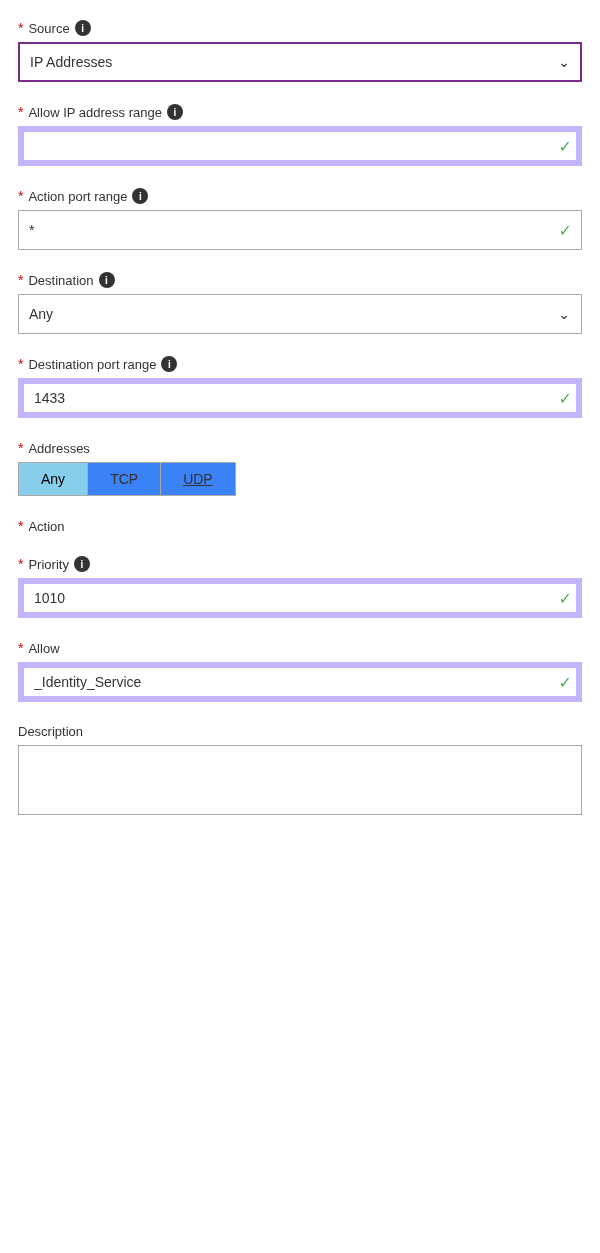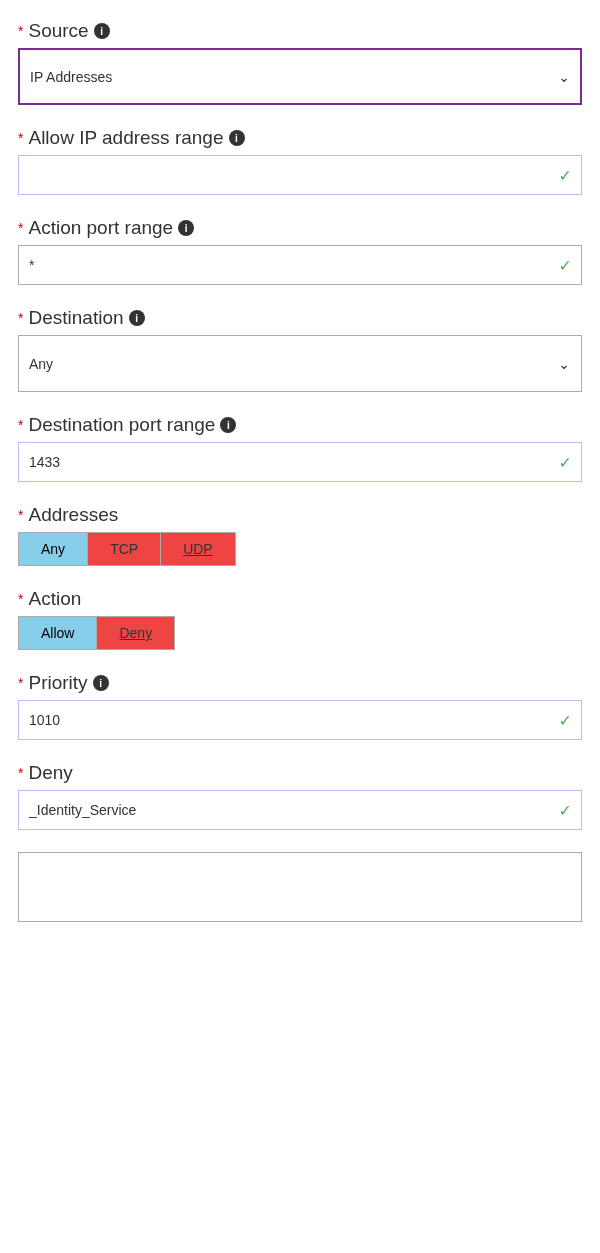--- a/index.html
+++ b/index.html
@@ -61,21 +61,21 @@
       height: 40px;
       padding: 8px 36px 8px 10px;
       border: 1px solid #999;
       font-size: 14px;
       color: #333;
       background: #fff;
       outline: none;
     }
 
     .form-input.purple-border {
-      border: 1px solid #c4b5fd;
+      border: 6px solid #c4b5fd;
     }
 
     .form-input.gray-border {
       border: 1px solid #aaa;
     }
 
     .check-icon {
       position: absolute;
       right: 10px;
       color: #4caf50;
@@ -83,21 +83,21 @@
       pointer-events: none;
     }
 
     .select-wrapper {
       position: relative;
       width: 100%;
     }
 
     .form-select {
       width: 100%;
-      height: 57px;
+      height: 40px;
       padding: 8px 40px 8px 10px;
       border: 2px solid #7b2d8b;
       font-size: 14px;
       color: #333;
       background: #fff;
       appearance: none;
       -webkit-appearance: none;
       outline: none;
       cursor: pointer;
     }
@@ -118,21 +118,21 @@
 
     .button-group {
       display: flex;
       border: 1px solid #aaa;
       width: fit-content;
     }
 
     .btn-toggle {
       padding: 8px 22px;
       border: none;
-      background: #ef4444;
+      background: #3b82f6;
       font-size: 14px;
       cursor: pointer;
       color: #333;
       border-right: 1px solid #aaa;
     }
 
     .btn-toggle:last-child {
       border-right: none;
       text-decoration: underline;
     }
@@ -148,21 +148,21 @@
       padding: 8px 10px;
       border: 1px solid #aaa;
       font-size: 14px;
       color: #333;
       background: #fff;
       outline: none;
       resize: none;
     }
 
     .label-text {
-      font-size: 19px;
+      font-size: 13px;
     }
   </style>
 </head>
 <body>
 
 <div class="form-group">
   <div class="field-label">
     <span class="required-star">*</span>
     <span class="label-text">Source</span>
     <span class="info-icon">i</span>
@@ -239,44 +239,43 @@
     <button class="btn-toggle">TCP</button>
     <button class="btn-toggle">UDP</button>
   </div>
 </div>
 
 <div class="form-group">
   <div class="field-label">
     <span class="required-star">*</span>
     <span class="label-text">Action</span>
   </div>
-  <div class="button-group">
-    <button class="btn-toggle active">Allow</button>
-    <button class="btn-toggle">Deny</button>
-  </div>
 </div>
 
 <div class="form-group">
   <div class="field-label">
     <span class="required-star">*</span>
     <span class="label-text">Priority</span>
     <span class="info-icon">i</span>
   </div>
   <div class="input-wrapper">
     <input type="text" class="form-input purple-border" value="1010" style="">
     <span class="check-icon">✓</span>
   </div>
 </div>
 
 <div class="form-group">
   <div class="field-label">
     <span class="required-star">*</span>
-    <span class="label-text">Deny</span>
+    <span class="label-text">Allow</span>
   </div>
   <div class="input-wrapper">
     <input type="text" class="form-input purple-border" value="_Identity_Service" style="">
     <span class="check-icon">✓</span>
   </div>
 </div>
 
 <div class="form-group">
+  <div class="field-label">
+    <span class="label-text">Description</span>
+  </div>
   <textarea class="form-textarea" style=""></textarea>
 </div>
 
 </body></html>

